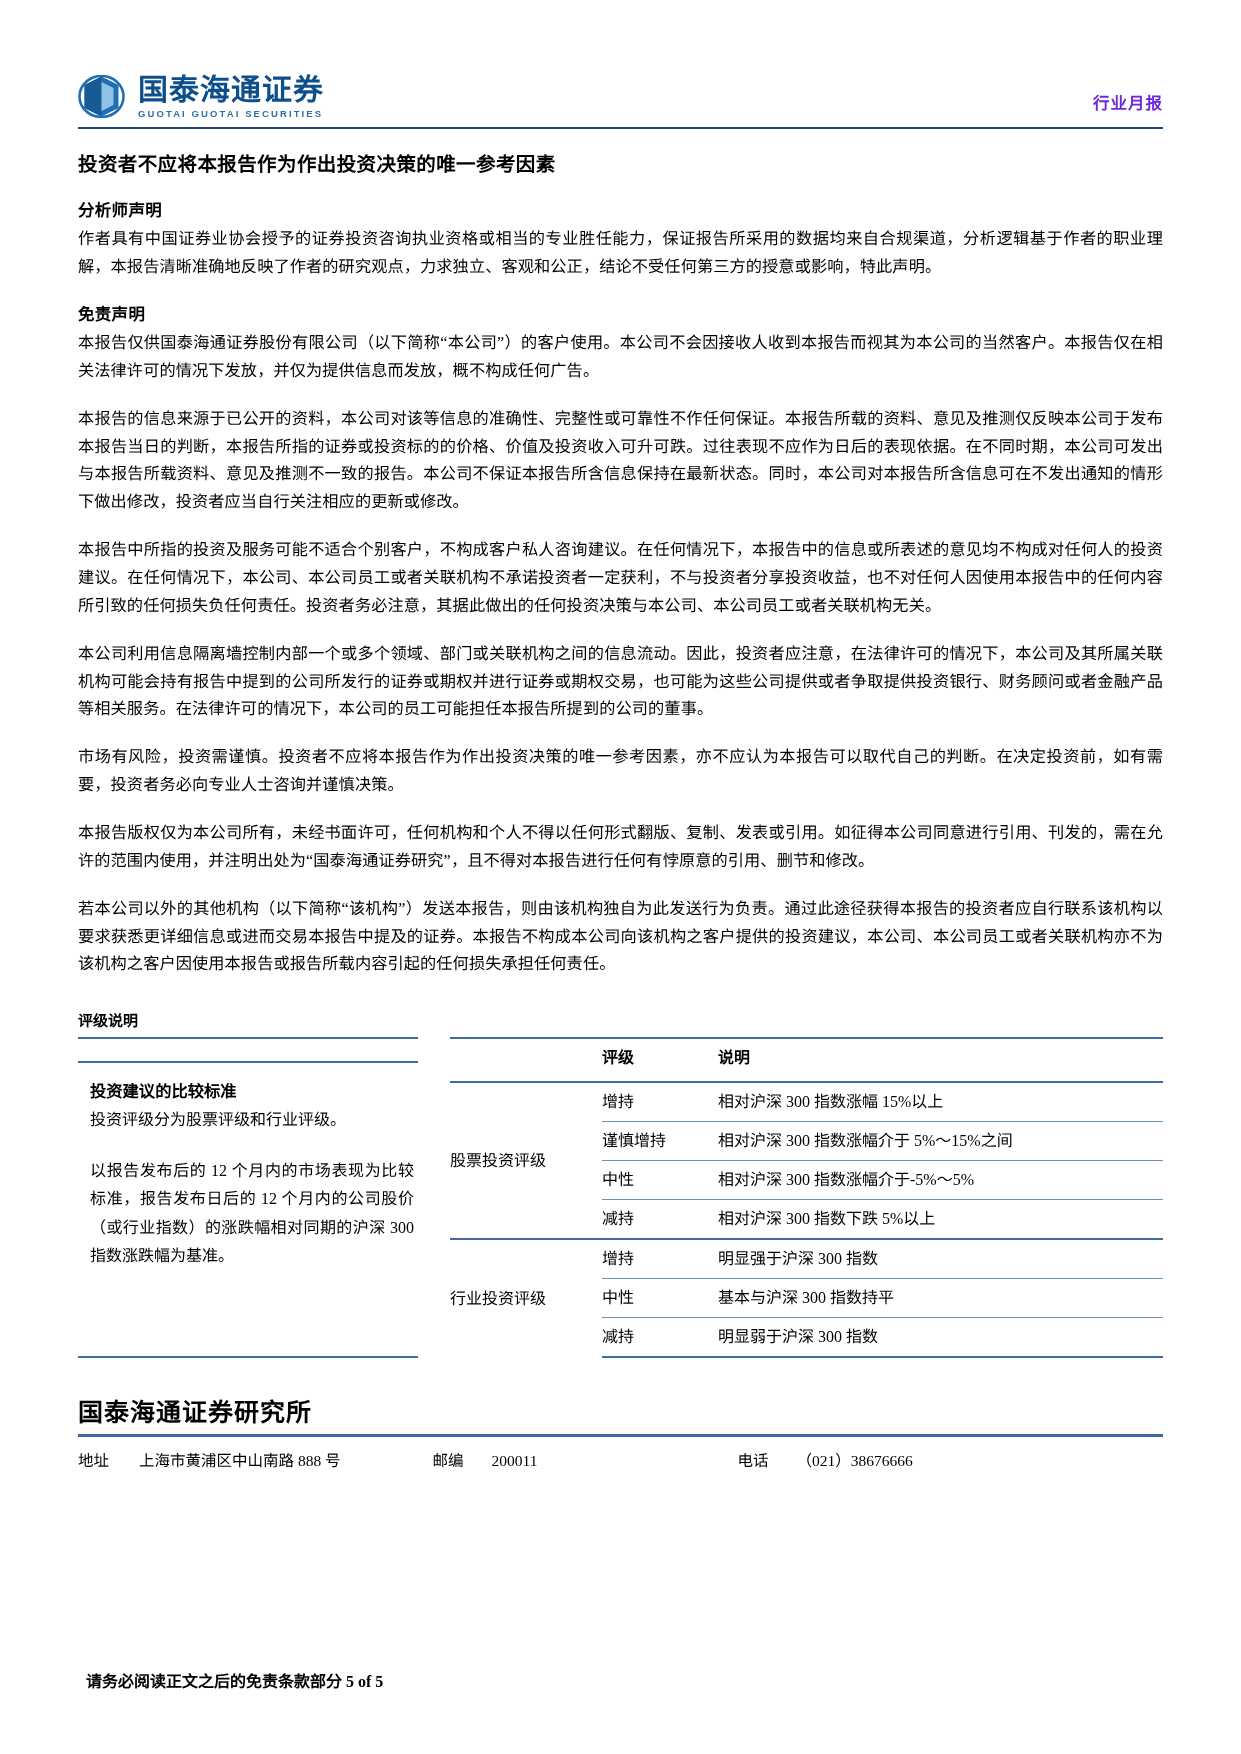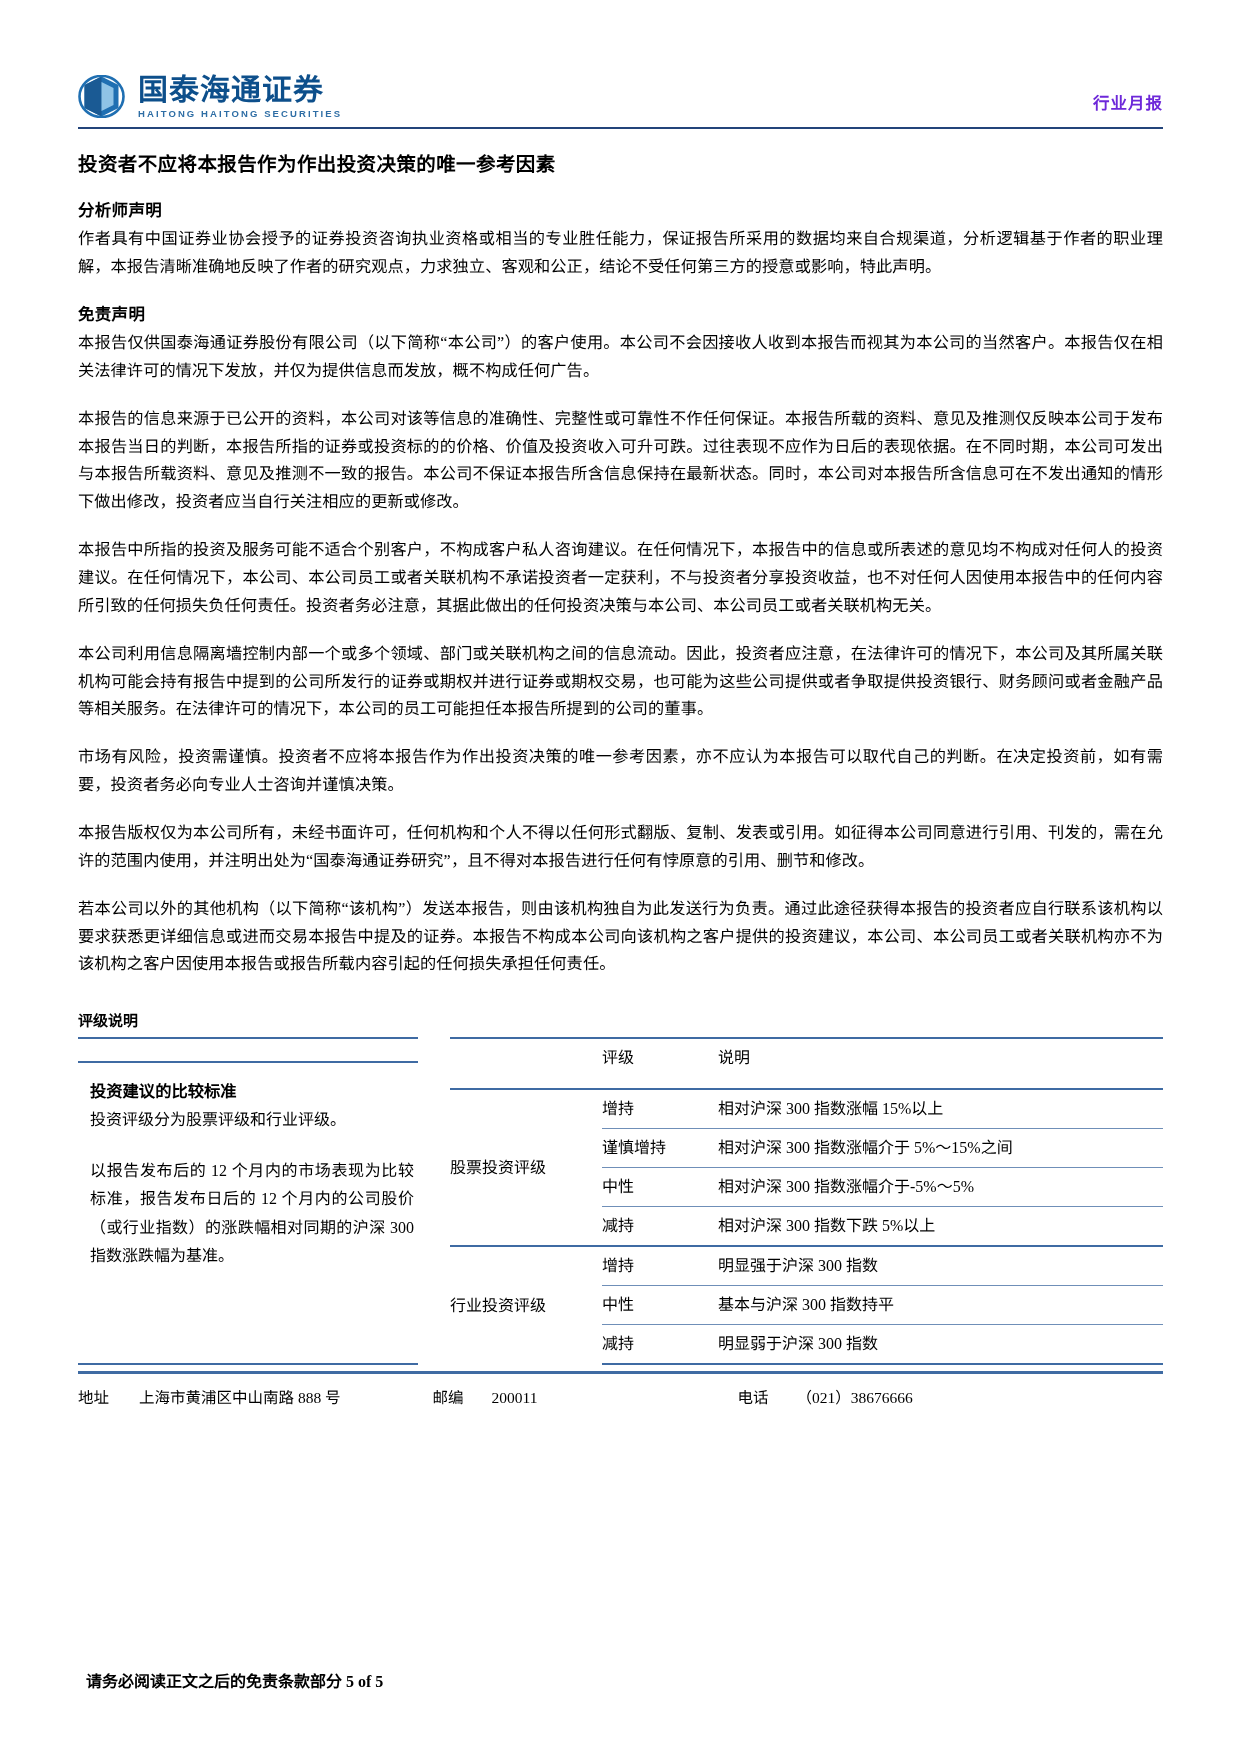--- a/index.html
+++ b/index.html
@@ -172,23 +172,23 @@
   }
   table.rating-table th,
   table.rating-table td {
     padding: 7px 4px 7px 0;
     text-align: left;
     vertical-align: middle;
     font-weight: 400;
     line-height: 1.5;
   }
   table.rating-table thead th {
-    font-weight: 400;
+    font-weight: 700;
     border-bottom: 2.5px solid #3f6ba3;
-    padding-bottom: 18px;
+    padding-bottom: 11px;
   }
   table.rating-table thead tr.top-rule th {
     border-top: 2.5px solid #3f6ba3;
   }
   th.col-group, td.col-group {
     width: 148px;
     text-align: center;
     padding-right: 10px;
   }
   th.col-rating, td.col-rating {
@@ -259,21 +259,21 @@
   <div class="header">
     <div class="brand">
       <svg class="brand-mark" viewBox="0 0 47 43">
         <path d="M23.5 1.5 L40.5 10 L40.5 33 L23.5 41.5 L6.5 33 L6.5 10 Z" fill="#1f6fb2"></path>
         <path d="M23.5 1.5 L23.5 41.5 L6.5 33 L6.5 10 Z" fill="#1a5a94"></path>
         <path d="M23.5 7 L35.5 13 L35.5 30 L23.5 36 Z" fill="#8fc3e6"></path>
         <ellipse cx="23.5" cy="21.5" rx="22" ry="20.5" fill="none" stroke="#1f6fb2" stroke-width="2.6"></ellipse>
       </svg>
       <div class="brand-text">
         <div class="brand-cn">国泰海通证券</div>
-        <div class="brand-en">HAITONG HAITONG SECURITIES</div>
+        <div class="brand-en">GUOTAI GUOTAI SECURITIES</div>
       </div>
     </div>
     <div class="header-right">行业月报</div>
   </div>
   <div class="header-rule"></div>
 
   <div class="doc-title">投资者不应将本报告作为作出投资决策的唯一参考因素</div>
 
   <div class="sec-head">分析师声明</div>
   <p class="para">作者具有中国证券业协会授予的证券投资咨询执业资格或相当的专业胜任能力，保证报告所采用的数据均来自合规渠道，分析逻辑基于作者的职业理解，本报告清晰准确地反映了作者的研究观点，力求独立、客观和公正，结论不受任何第三方的授意或影响，特此声明。</p>
@@ -342,20 +342,21 @@
           <tr class="last-row">
             <td class="col-rating">减持</td>
             <td class="col-desc">明显弱于沪深 300 指数</td>
           </tr>
         </tbody>
       </table>
     </div>
 
   </div>
 
+  <div class="footer-inst">国泰海通证券研究所</div>
   <div class="footer-rule"></div>
   <div class="footer-contact">
     <span class="fc-label">地址</span>
     <span class="fc-value fc-addr">上海市黄浦区中山南路 888 号</span>
     <span class="fc-label fc-zip-label">邮编</span>
     <span class="fc-value fc-zip">200011</span>
     <span class="fc-label fc-tel-label">电话</span>
     <span class="fc-value fc-tel">（021）38676666</span>
   </div>
 

